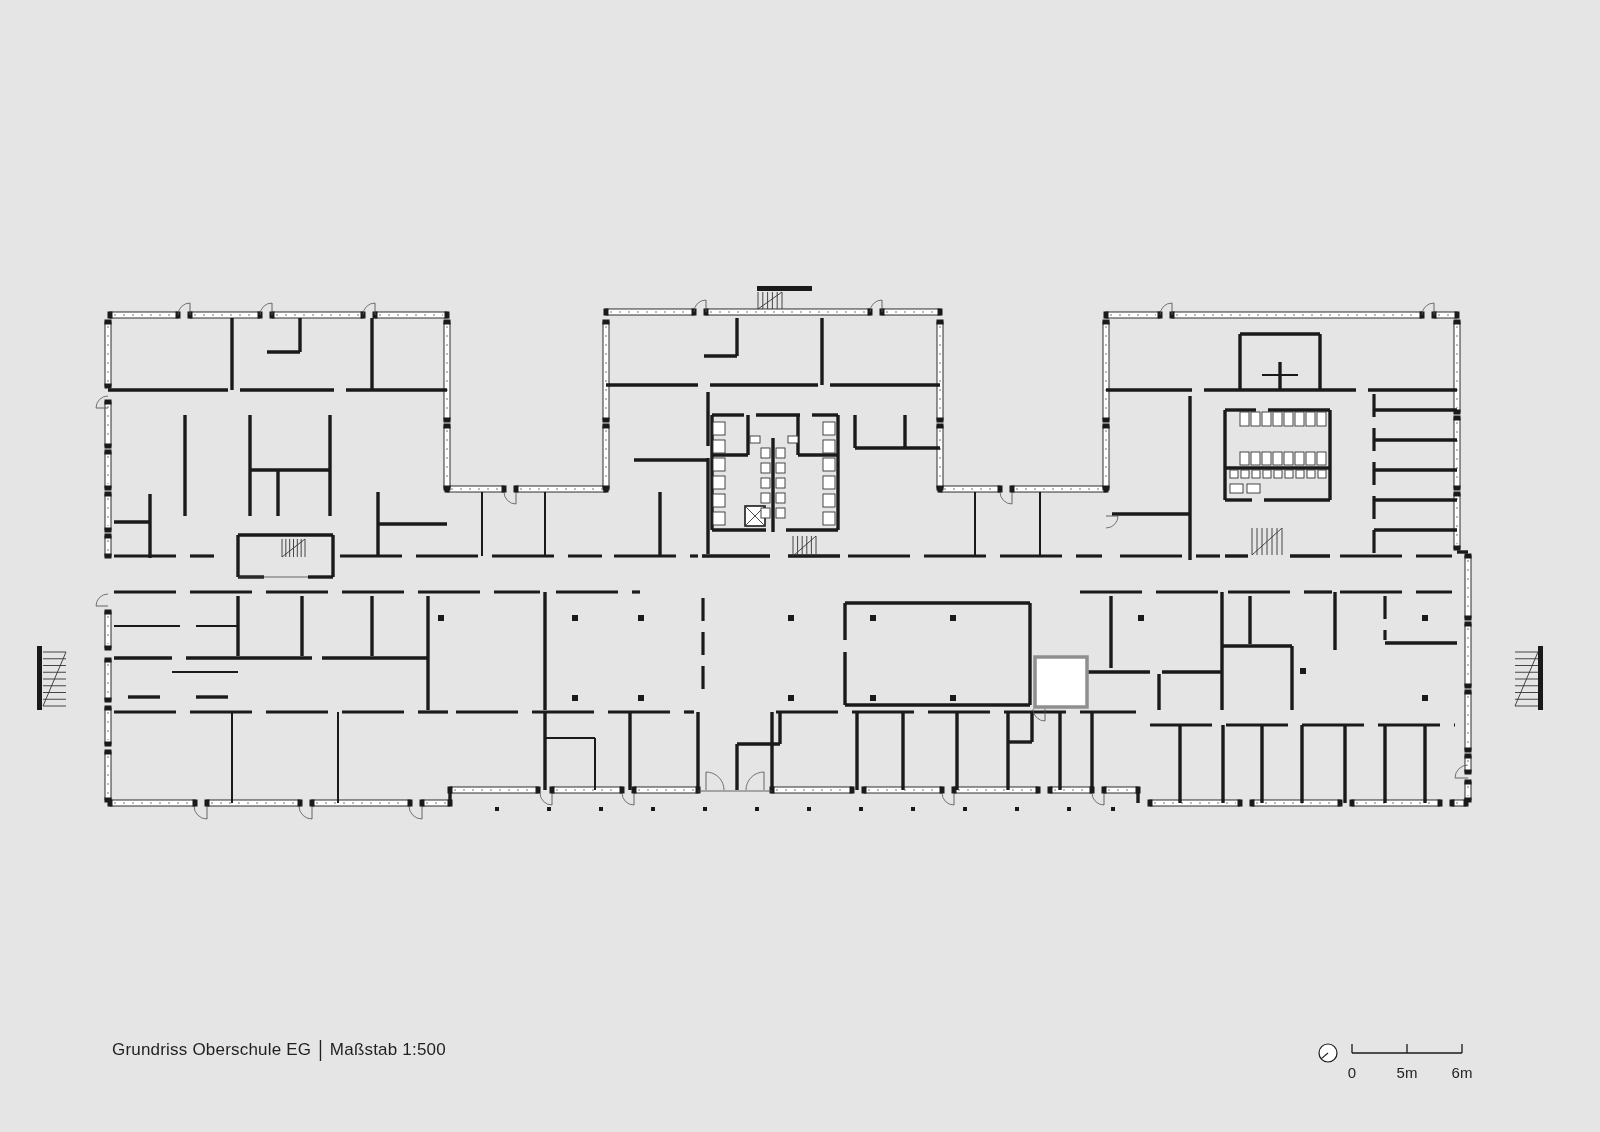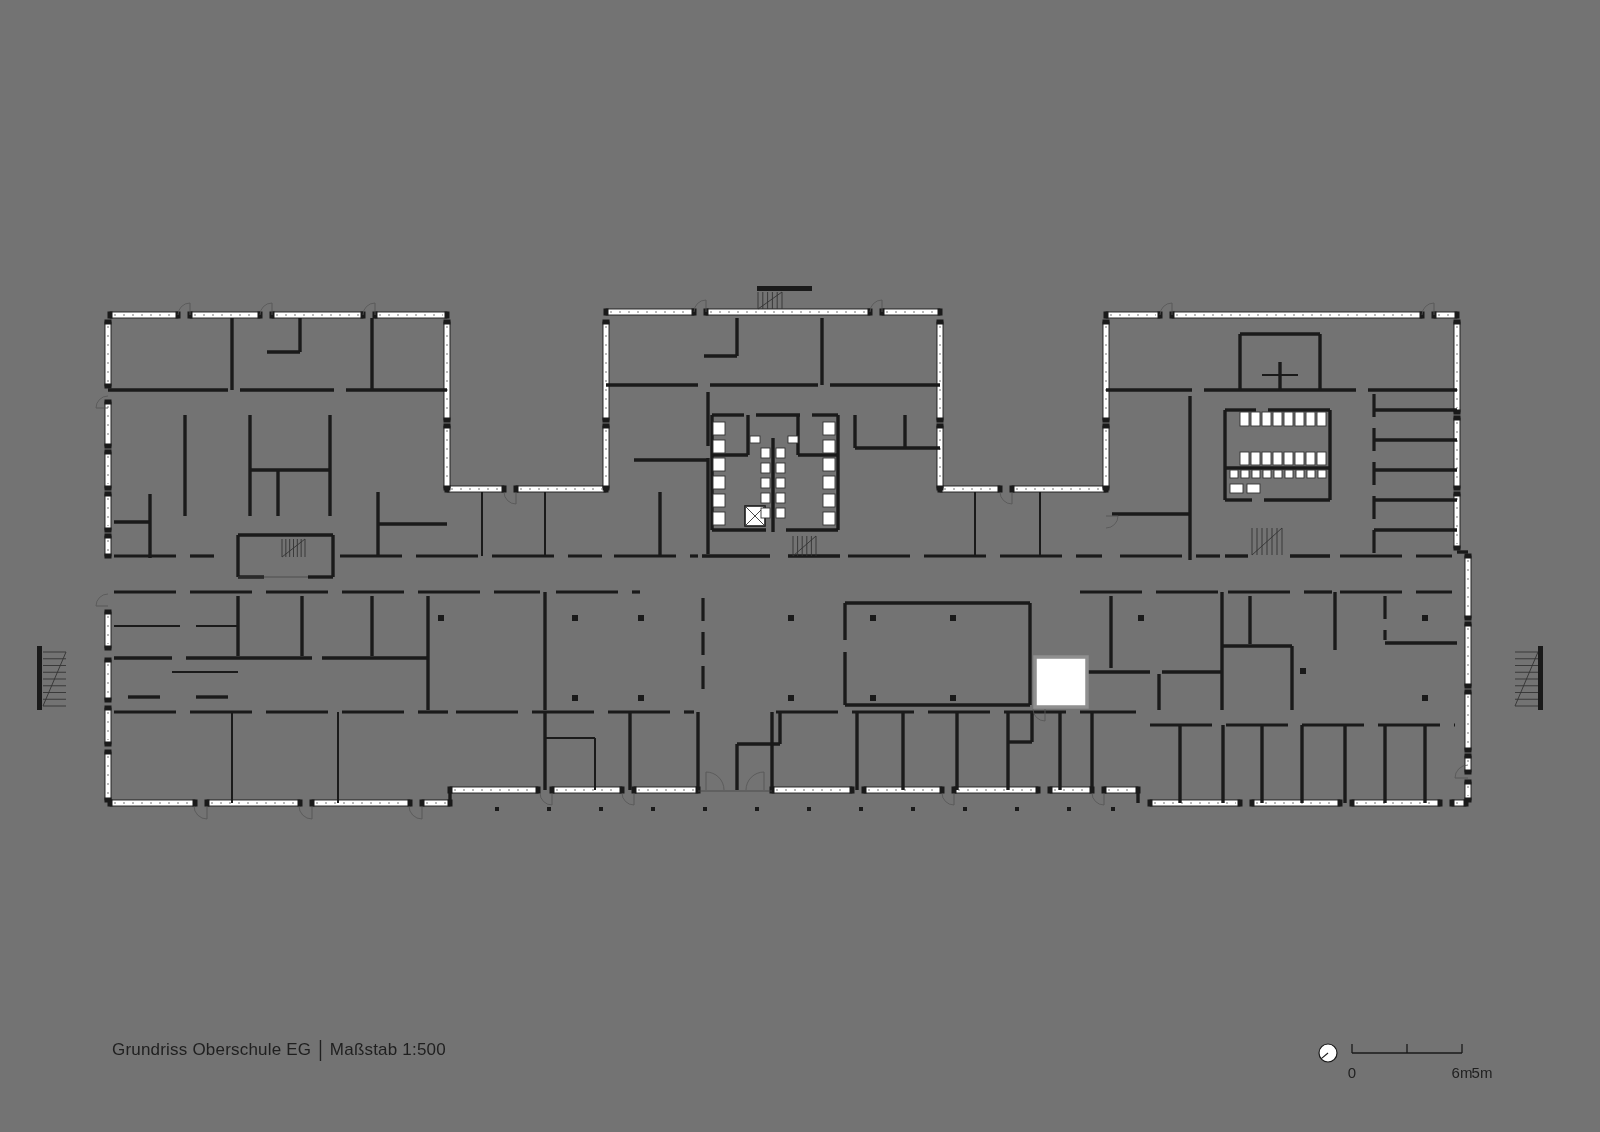--- a/index.html
+++ b/index.html
@@ -1,16 +1,16 @@
 <!DOCTYPE html>
 <html><head>
 <meta charset="utf-8">
 <style>
   html,body{margin:0;padding:0;background:#ffffff;}
-  .page{position:relative;width:1600px;height:1132px;background:#737373;overflow:hidden;
+  .page{position:relative;width:1600px;height:1132px;background:#e5e5e5;overflow:hidden;
         font-family:"Liberation Sans",sans-serif;}
   .title-block{position:absolute;left:112px;top:1040px;font-size:17px;color:#1f1f1f;
         letter-spacing:.2px;white-space:nowrap;}
   .title-block .sep{display:inline-block;margin:0 7px;transform:scaleY(1.25);color:#1f1f1f;}
   .scale-label{position:absolute;top:1064px;transform:translateX(-50%);font-size:15px;color:#1f1f1f;}
   svg{position:absolute;left:0;top:0;}
 </style>
 </head>
 <body>
 
@@ -634,15 +634,15 @@
         <circle cx="1328" cy="1053" r="9" fill="#fff" stroke="#1a1a1a" stroke-width="1.2"></circle>
         <line x1="1328" y1="1053" x2="1321.34" y2="1058.58" stroke="#1a1a1a" stroke-width="1.1"></line>
       </g>
   </svg>
 
   <div class="title-block">
     <span>Grundriss Oberschule EG</span><span class="sep">|</span><span>Maßstab 1:500</span>
   </div>
 
   <span class="scale-label" id="sl0" style="left: 1352px;">0</span>
-  <span class="scale-label" id="sl1" style="left: 1482px;">5m</span>
+  <span class="scale-label" id="sl1" style="left: 1407px;">5m</span>
   <span class="scale-label" id="sl2" style="left: 1462px;">6m</span>
 </div>
 
 </body></html>

